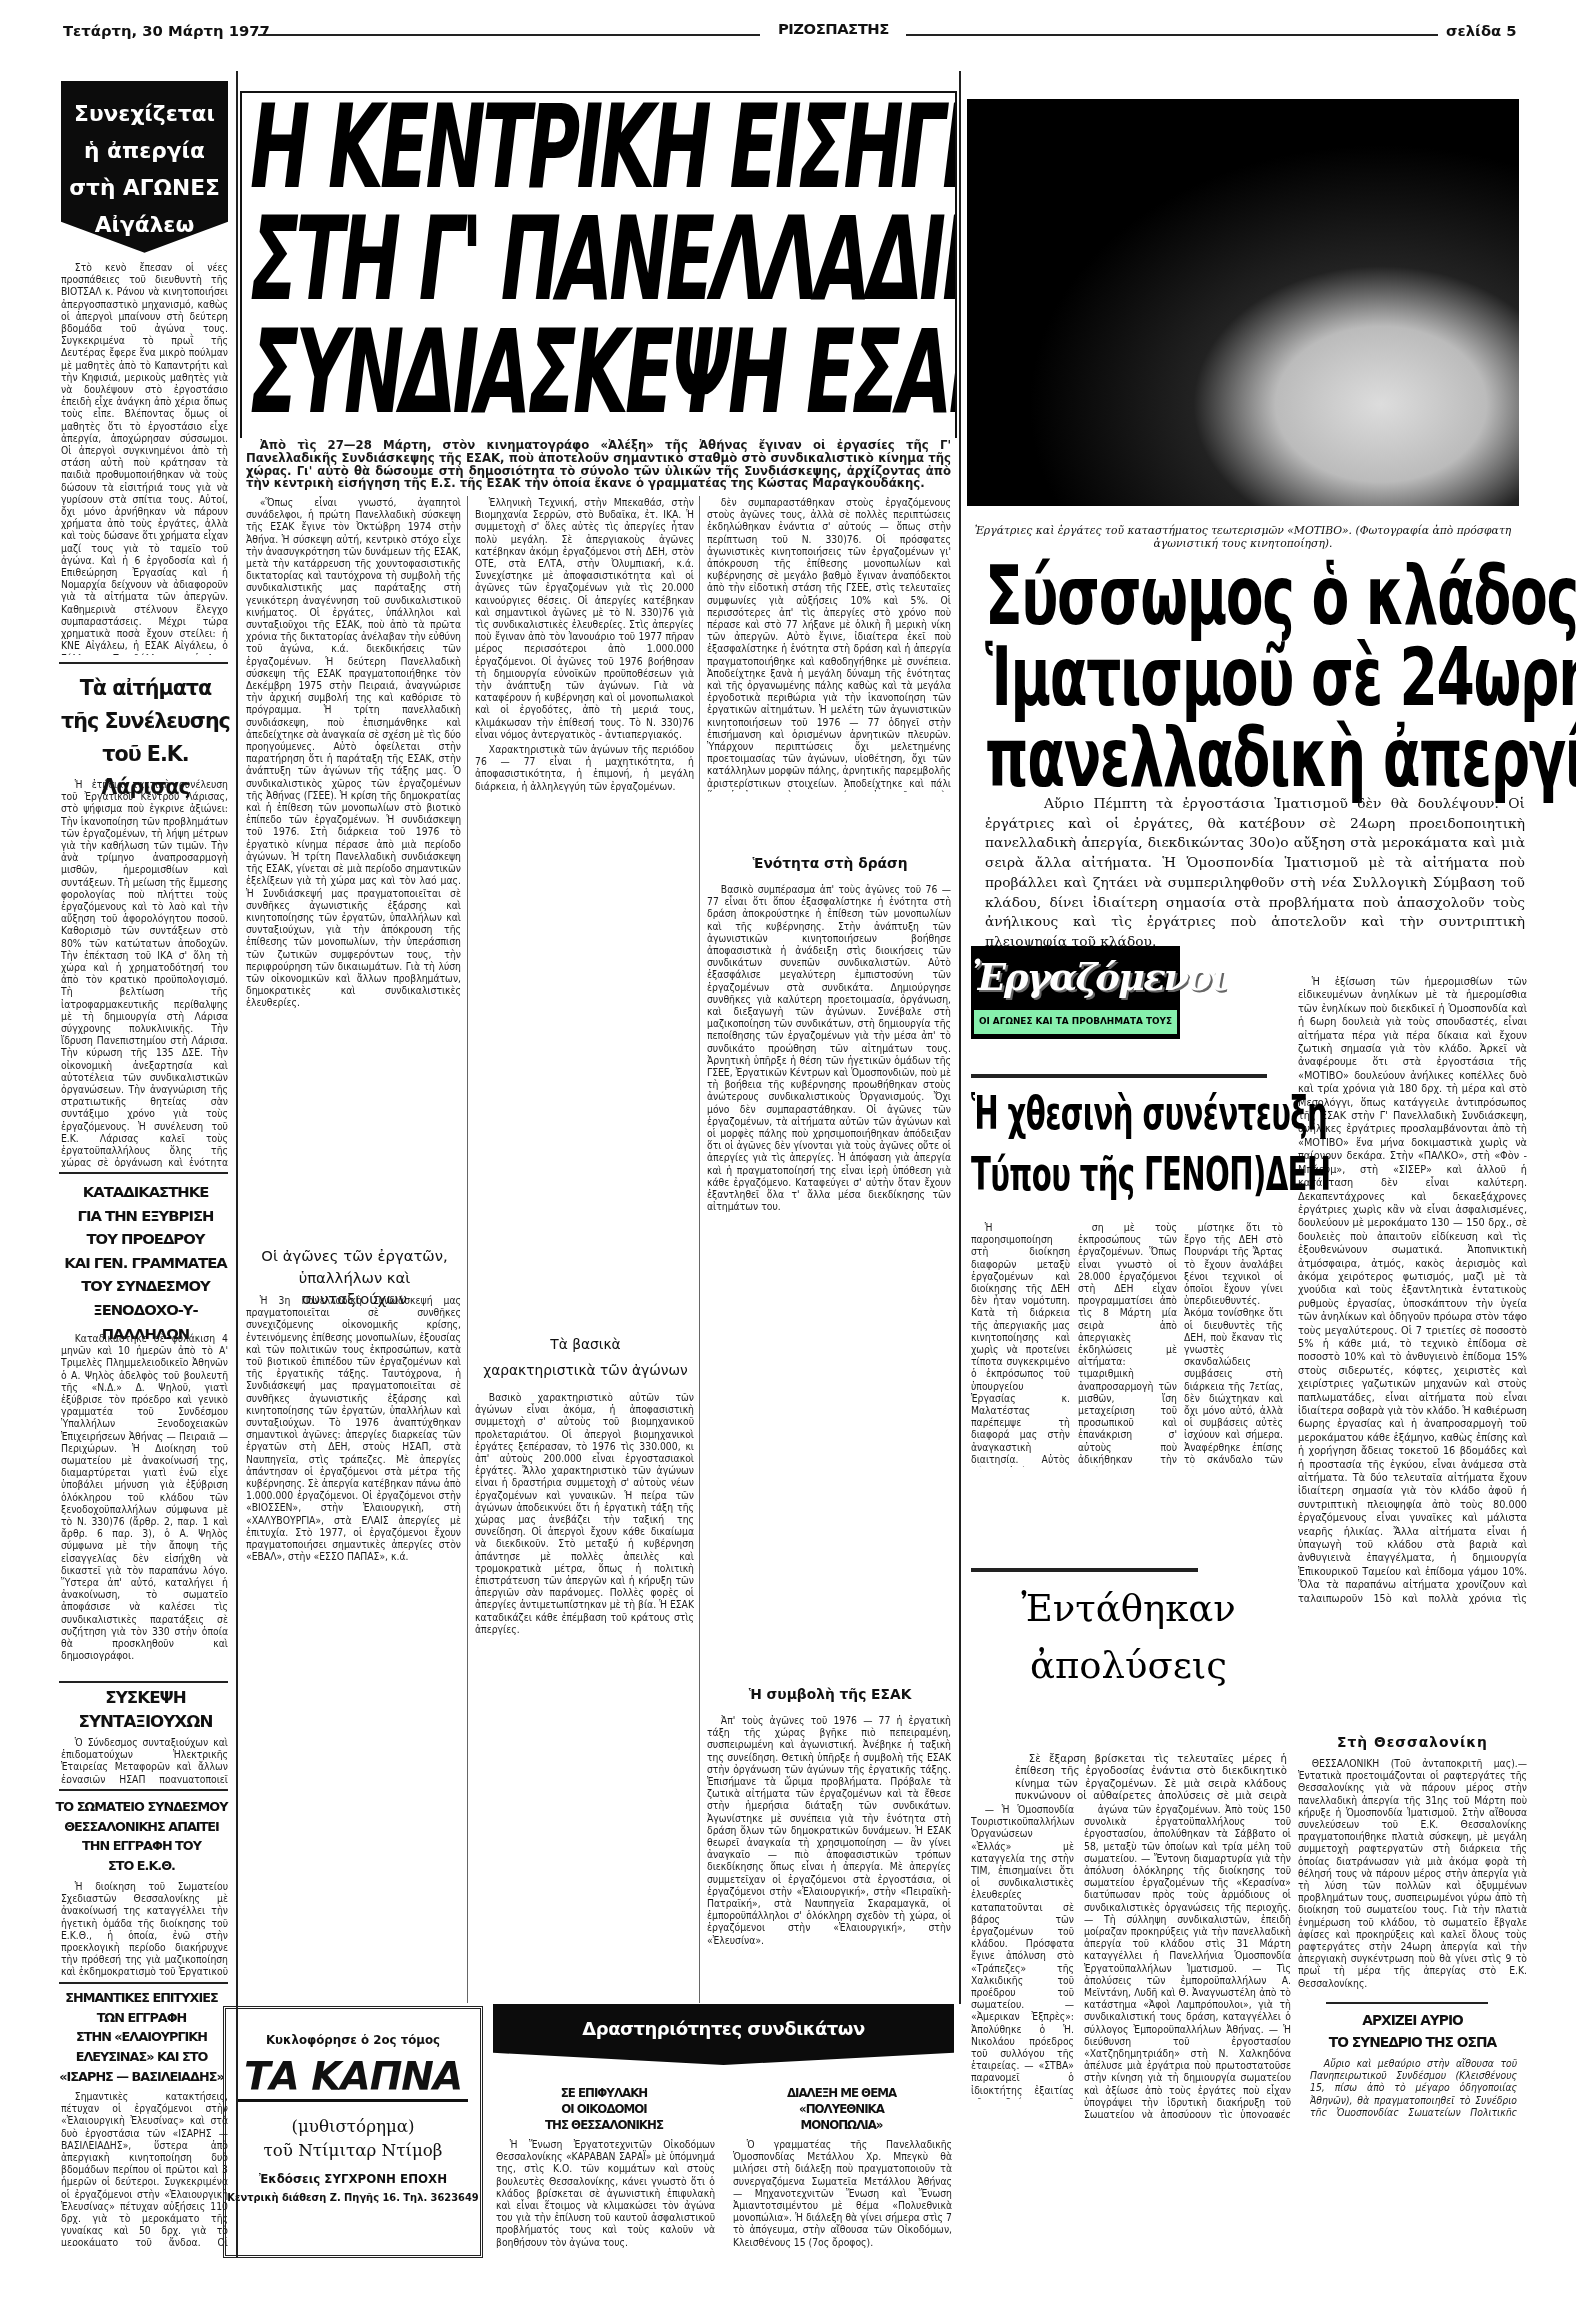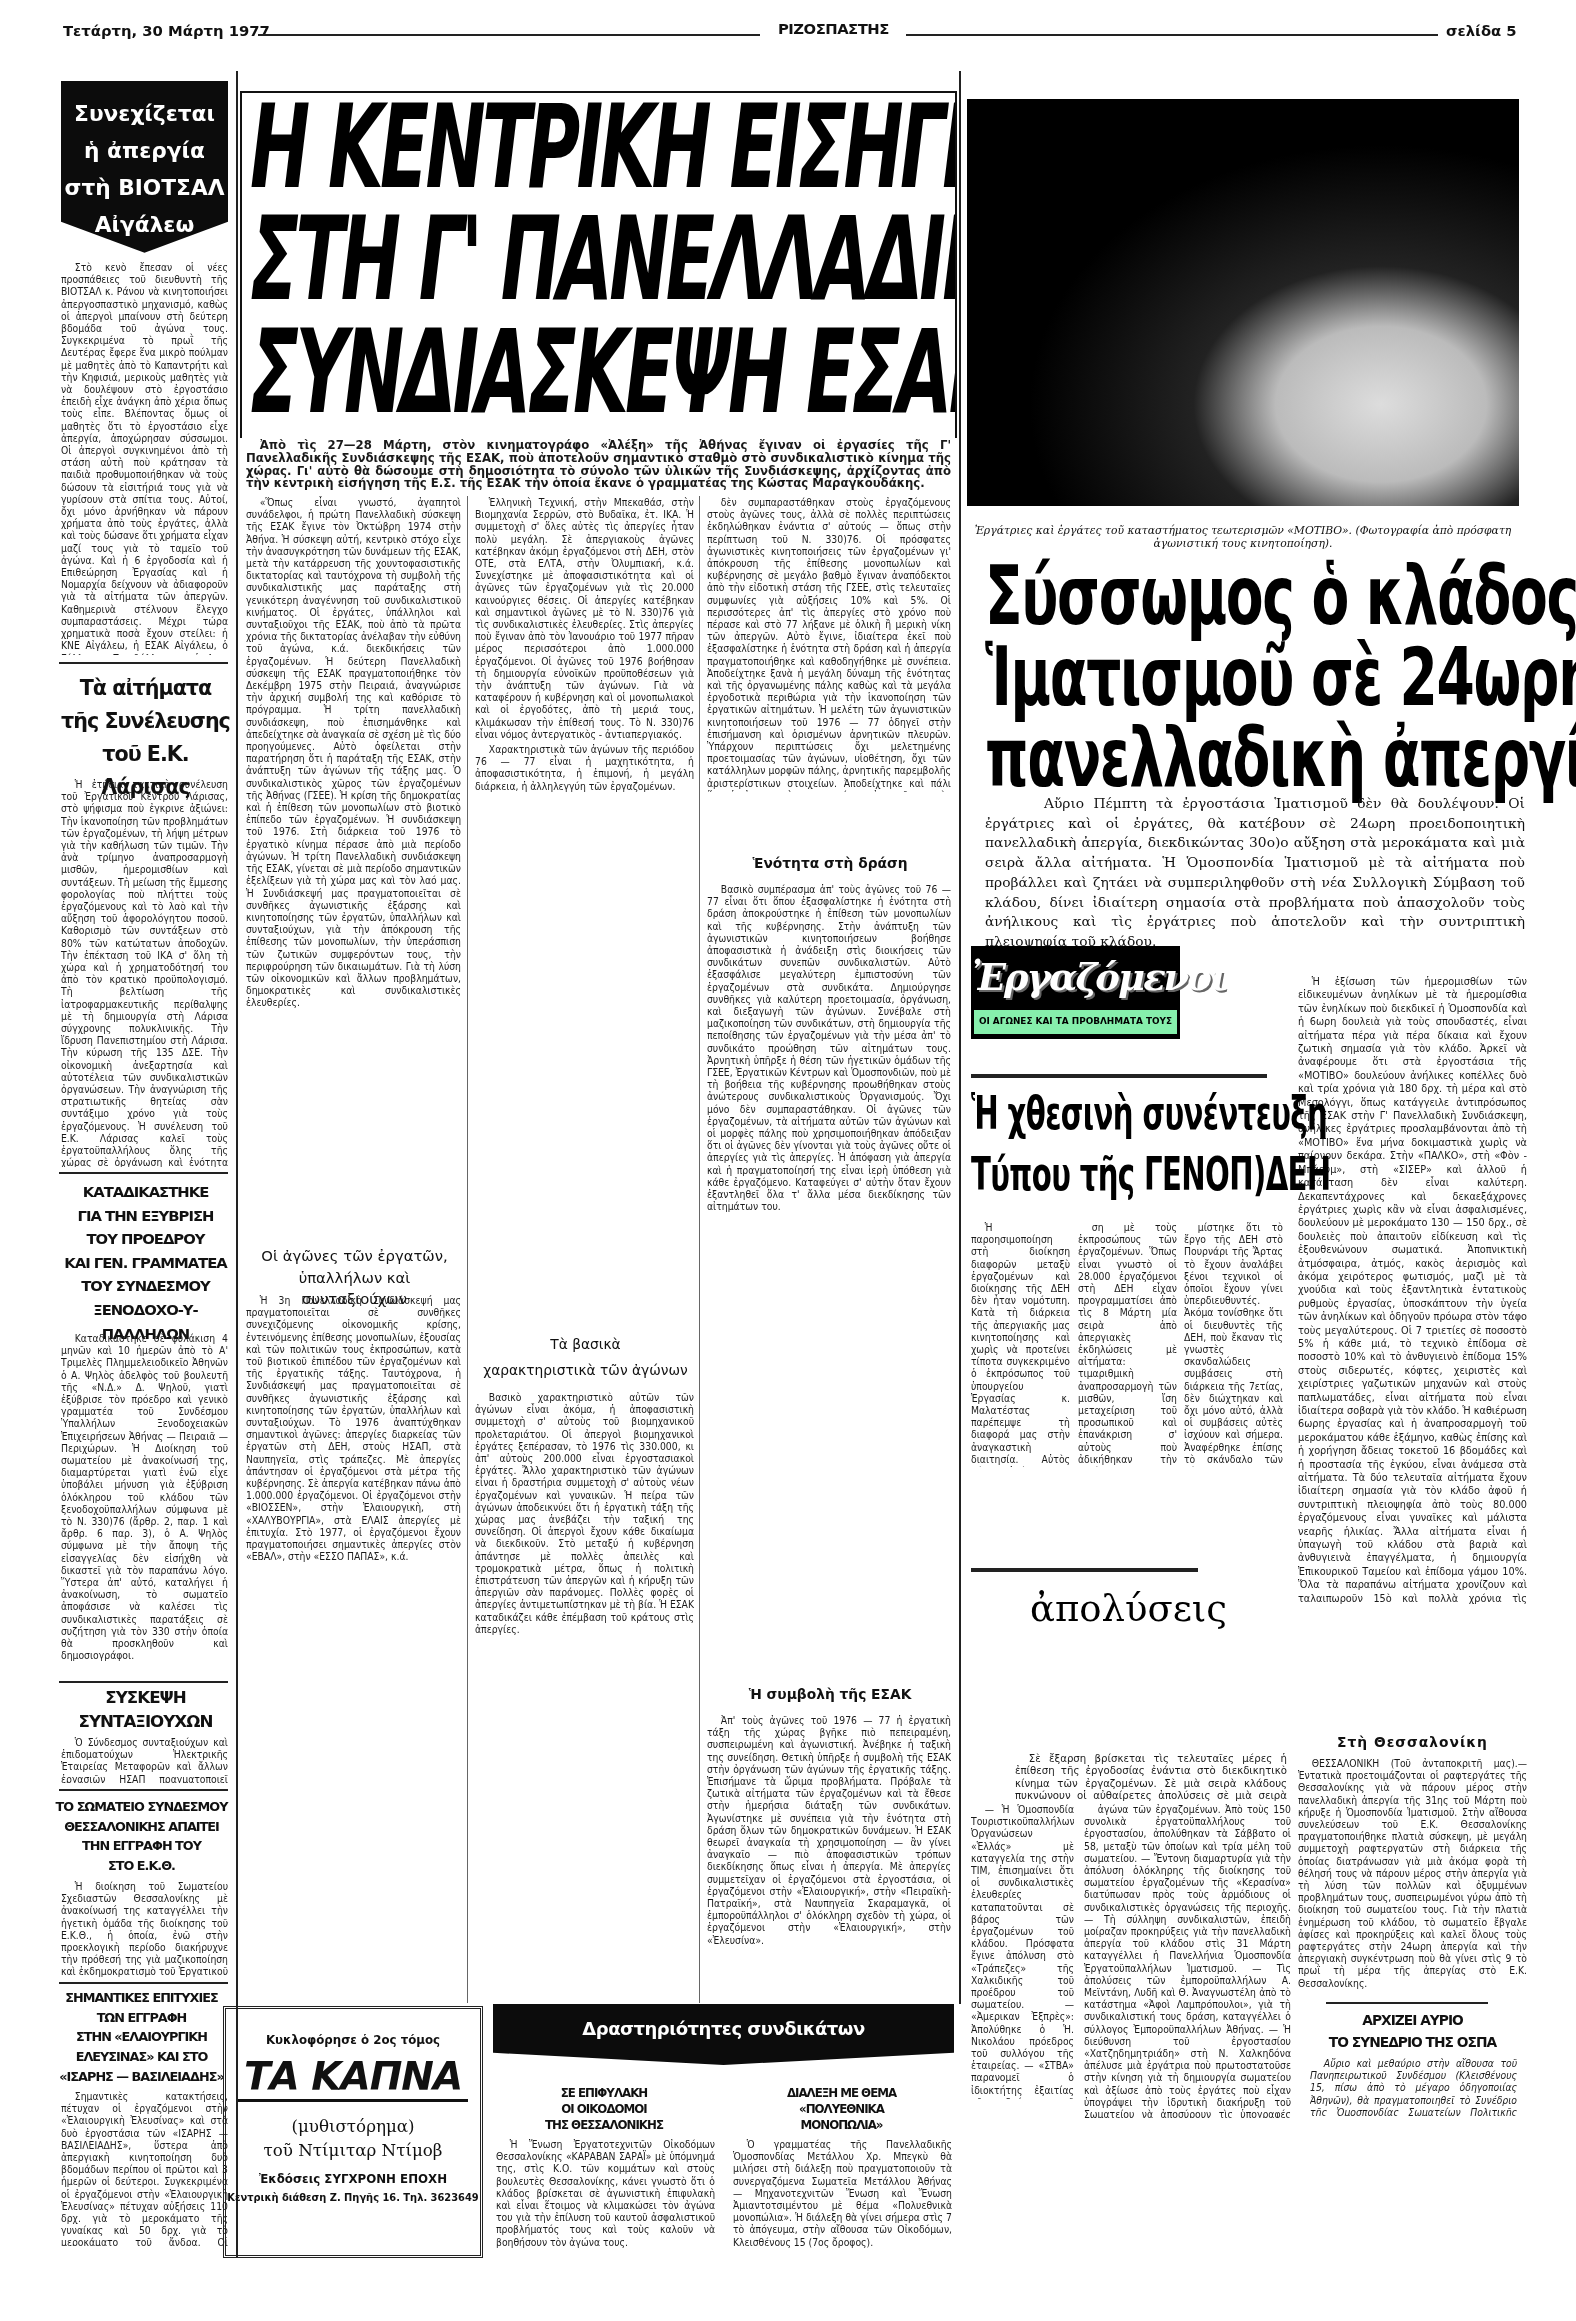--- a/index.html
+++ b/index.html
@@ -24,21 +24,21 @@
 
 <div class="abs hdr" style="left:63px;">Τετάρτη, 30 Μάρτη 1977</div>
 <div class="rule" style="left:258px;top:34px;width:502px;"></div>
 <div class="abs" style="left:778px;top:19.7px;font-family:'DejaVu Sans',sans-serif;font-weight:bold;font-size:14.8px;letter-spacing:-0.5px;">ΡΙΖΟΣΠΑΣΤΗΣ</div>
 <div class="rule" style="left:906px;top:34px;width:532px;"></div>
 <div class="abs hdr" style="left:1446px;">σελίδα 5</div>
 
 <div class="abs banner" style="left:61px;top:81px;width:167px;height:158px;font-size:21.7px;line-height:37px;padding-top:13.8px;clip-path:polygon(0 0,100% 0,100% 82%,50% 100%,0 82%);">
   <div>Συνεχίζεται</div>
   <div>ἡ ἀπεργία</div>
-  <div>στὴ ΒΙΟΤΣΑΛ</div>
+  <div>στὴ ΑΓΩΝΕΣ</div>
   <div>Αἰγάλεω</div>
 </div>
 <div class="abs body" style="left:61px;top:261px;width:167px;height:394px;">
     <p>Στὸ κενὸ ἔπεσαν οἱ νέες προσπάθειες τοῦ διευθυντὴ τῆς ΒΙΟΤΣΑΛ κ. Ράνου νὰ κινητοποιήσει ἀπεργοσπαστικὸ μηχανισμό, καθὼς οἱ ἀπεργοὶ μπαίνουν στὴ δεύτερη βδομάδα τοῦ ἀγώνα τους. Συγκεκριμένα τὸ πρωῒ τῆς Δευτέρας ἔφερε ἕνα μικρὸ πούλμαν μὲ μαθητὲς ἀπὸ τὸ Καπαντρήτι καὶ τὴν Κηφισιά, μερικοὺς μαθητὲς γιὰ νὰ δουλέψουν στὸ ἐργοστάσιο ἐπειδὴ εἶχε ἀνάγκη ἀπὸ χέρια ὅπως τοὺς εἶπε. Βλέποντας ὅμως οἱ μαθητὲς ὅτι τὸ ἐργοστάσιο εἶχε ἀπεργία, ἀποχώρησαν σύσσωμοι. Οἱ ἀπεργοὶ συγκινημένοι ἀπὸ τὴ στάση αὐτὴ ποὺ κράτησαν τὰ παιδιὰ προθυμοποιήθηκαν νὰ τοὺς δώσουν τὰ εἰσιτήριά τους γιὰ νὰ γυρίσουν στὰ σπίτια τους. Αὐτοί, ὄχι μόνο ἀρνήθηκαν νὰ πάρουν χρήματα ἀπὸ τοὺς ἐργάτες, ἀλλὰ καὶ τοὺς δώσανε ὅτι χρήματα εἶχαν μαζί τους γιὰ τὸ ταμεῖο τοῦ ἀγώνα. Καὶ ἡ 6 ἐργοδοσία καὶ ἡ Επιθεώρηση Ἐργασίας καὶ ἡ Νομαρχία δείχνουν νὰ ἀδιαφοροῦν γιὰ τὰ αἰτήματα τῶν ἀπεργῶν. Καθημερινὰ στέλνουν ἔλεγχο συμπαραστάσεις. Μέχρι τώρα χρηματικὰ ποσὰ ἔχουν στείλει: ἡ ΚΝΕ Αἰγάλεω, ἡ ΕΣΑΚ Αἰγάλεω, ὁ Σύλλογος Περιβάλλοντος, ὁ Δημ. Σύλλογος Γυναικῶν καὶ ἄλλοι μαζικοὶ φορεῖς καὶ ἐργατικὰ σωματεῖα.</p>
   </div>
 <div class="rule" style="left:59px;top:662px;width:169px;"></div>
 
 <div class="abs cond" style="left:61px;top:672px;width:169px;font-size:20.7px;line-height:33px;">
   <div>Τὰ αἰτήματα</div>
   <div>τῆς Συνέλευσης</div>
@@ -174,20 +174,21 @@
   </div>
 <div class="abs body" style="left:1078px;top:1221px;width:99px;height:246px;">
     <p>ση μὲ τοὺς ἐκπροσώπους τῶν ἐργαζομένων. Ὅπως εἶναι γνωστὸ οἱ 28.000 ἐργαζόμενοι στὴ ΔΕΗ εἶχαν προγραμματίσει ἀπὸ τὶς 8 Μάρτη μία σειρὰ ἀπὸ ἀπεργιακὲς ἐκδηλώσεις μὲ αἰτήματα: τιμαριθμικὴ ἀναπροσαρμογὴ τῶν μισθῶν, ἴση μεταχείριση τοῦ προσωπικοῦ καὶ ἐπανάκριση σ' αὐτοὺς ποὺ ἀδικήθηκαν τὴν περίοδο τῆς δικτατορίας. Στὴ συνέντευξη ἀκόμα καταγγέλθηκαν οἱ ξένες ἑταιρεῖες ποὺ ἔχουν τὴ μελέτη τῶν ἔργων τῆς ΔΕΗ, ποὺ ἔχουν σὰν ἀποτέλεσμα νὰ μὴ δίνεται ἡ δυνατότητα στοὺς τεχνικοὺς νὰ ἀναπτύσσουν τὶς γνώσεις καὶ τὶς ἱκανότητές τους. Συγκεκριμένα ὑπογραμ</p>
   </div>
 <div class="abs body" style="left:1184px;top:1221px;width:99px;height:246px;">
     <p>μίστηκε ὅτι τὸ ἔργο τῆς ΔΕΗ στὸ Πουρνάρι τῆς Ἄρτας τὸ ἔχουν ἀναλάβει ξένοι τεχνικοὶ οἱ ὁποῖοι ἔχουν γίνει ὑπερδιευθυντές. Ἀκόμα τονίσθηκε ὅτι οἱ διευθυντὲς τῆς ΔΕΗ, ποὺ ἔκαναν τὶς γνωστὲς σκανδαλώδεις συμβάσεις στὴ διάρκεια τῆς 7ετίας, δὲν διώχτηκαν καὶ ὄχι μόνο αὐτό, ἀλλὰ οἱ συμβάσεις αὐτὲς ἰσχύουν καὶ σήμερα. Ἀναφέρθηκε ἐπίσης τὸ σκάνδαλο τῶν κέντρων διανομῆς ποὺ ἔγιναν στὸ Ψυχικό. Τὸ ἕνα κέντρο τὸ κατασκεύασε ἡ πολυεθνικὴ «ΖΗΜΕΝΣ» καὶ στοίχισε 55% περισσότερο ἀπὸ αὐτὸ ποὺ ἔφτιαξαν οἱ Ἕλληνες τεχνικοί.</p>
   </div>
 
 <div class="rule" style="left:971px;top:1568px;width:227px;height:3.9px;"></div>
 <div class="abs serifhead" style="left:971px;top:1580px;width:315px;font-size:37px;line-height:57px;">
+  <div>Ἐντάθηκαν</div>
   <div>ἀπολύσεις</div>
 </div>
 <div class="abs body" style="left:1015px;top:1753px;width:272px;height:49px;font-size:11.3px;line-height:12.3px;">
     <p>Σὲ ἔξαρση βρίσκεται τὶς τελευταῖες μέρες ἡ ἐπίθεση τῆς ἐργοδοσίας ἐνάντια στὸ διεκδικητικὸ κίνημα τῶν ἐργαζομένων. Σὲ μιὰ σειρὰ κλάδους πυκνώνουν οἱ αὐθαίρετες ἀπολύσεις σὲ μιὰ σειρὰ κλάδους.</p>
   </div>
 <div class="abs body" style="left:971px;top:1803px;width:103px;height:296px;">
     <p>— Ἡ Ὁμοσπονδία Τουριστικοϋπαλλήλων Ὀργανώσεων «Ἑλλάς» μὲ καταγγελία της στὴν ΤΙΜ, ἐπισημαίνει ὅτι οἱ συνδικαλιστικὲς ἐλευθερίες καταπατοῦνται σὲ βάρος τῶν ἐργαζομένων τοῦ κλάδου. Πρόσφατα ἔγινε ἀπόλυση στὸ «Τράπεζες» τῆς Χαλκιδικῆς τοῦ προέδρου τοῦ σωματείου. — «Ἀμερικαν Ἐξπρὲς»: Ἀπολύθηκε ὁ Ἡ. Νικολάου πρόεδρος τοῦ συλλόγου τῆς ἑταιρείας. — «ΣΤΒΑ» παρανομεῖ ὁ ἰδιοκτήτης ἐξαιτίας τῆς δράσης τοῦ Συλλόγου. — «Μπάτκα»: ἀπολύθηκε ὁ πρόεδρος τοῦ ΔΣ τοῦ συλλόγου. — Μὲ ἀπόφαση ἀπολύθηκε συνδικαλιστὴς τοῦ Συλλόγου Θεσσαλονίκης μὲ ἀφορμὴ τὴ συμμετοχή του στὴν ἀπεργία.</p>
   </div>
 <div class="abs body" style="left:1084px;top:1803px;width:207px;height:315px;">
     <p>ἀγώνα τῶν ἐργαζομένων. Ἀπὸ τοὺς 150 συνολικὰ ἐργατοϋπαλλήλους τοῦ ἐργοστασίου, ἀπολύθηκαν τὰ Σάββατο οἱ 58, μεταξὺ τῶν ὁποίων καὶ τρία μέλη τοῦ σωματείου. — Ἔντονη διαμαρτυρία γιὰ τὴν ἀπόλυση ὁλόκληρης τῆς διοίκησης τοῦ σωματείου ἐργαζομένων τῆς «Κερασίνα» διατύπωσαν πρὸς τοὺς ἁρμόδιους οἱ συνδικαλιστικὲς ὀργανώσεις τῆς περιοχῆς. — Τὴ σύλληψη συνδικαλιστῶν, ἐπειδὴ μοίραζαν προκηρύξεις γιὰ τὴν πανελλαδικὴ ἀπεργία τοῦ κλάδου στὶς 31 Μάρτη καταγγέλλει ἡ Πανελλήνια Ὁμοσπονδία Ἐργατοϋπαλλήλων Ἱματισμοῦ. — Τὶς ἀπολύσεις τῶν ἐμποροϋπαλλήλων Α. Μεϊντάνη, Λυδῆ καὶ Θ. Ἀναγνωστέλη ἀπὸ τὸ κατάστημα «Ἀφοὶ Λαμπρόπουλοι», γιὰ τὴ συνδικαλιστική τους δράση, καταγγέλλει ὁ σύλλογος Ἐμποροϋπαλλήλων Ἀθήνας. — Ἡ διεύθυνση τοῦ ἐργοστασίου «Χατζηδημητριάδη» στὴ Ν. Χαλκηδόνα ἀπέλυσε μιὰ ἐργάτρια ποὺ πρωτοστατοῦσε στὴν κίνηση γιὰ τὴ δημιουργία σωματείου καὶ ἀξίωσε ἀπὸ τοὺς ἐργάτες ποὺ εἶχαν ὑπογράψει τὴν ἱδρυτικὴ διακήρυξη τοῦ Σωματείου νὰ ἀποσύρουν τὶς ὑπογραφές τους μὲ τὴν ἀπειλὴ τῆς ἀπόλυσης!! — Τὶς αὐθαίρετες ἀπολύσεις 17 κλωστοϋφαντουργῶν καταγγέλλει ὁ Σύνδεσμος Ἐργατοτεχνιτῶν Κλωστοϋφαντουργίας Ν. Ἰωνίας καὶ περιχώρων. Ἀνάμεσα στοὺς ἀπολυμένους εἶναι καὶ ἡ Θ. Ζάκου, μέλος τῆς διοίκησης τοῦ Σωματείου, ἐργάτρια τῆς «Τριαντεξ» καὶ ὁ Αθ. Δημάτουλος, μέλος τῆς Σωματειακῆς Ἐπιτροπῆς, ἐργάτης τῆς «Μπαρκώ».</p>

